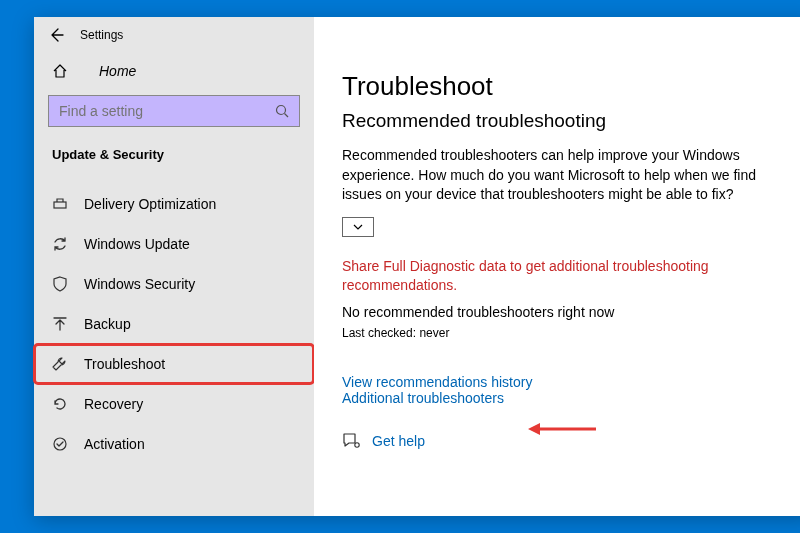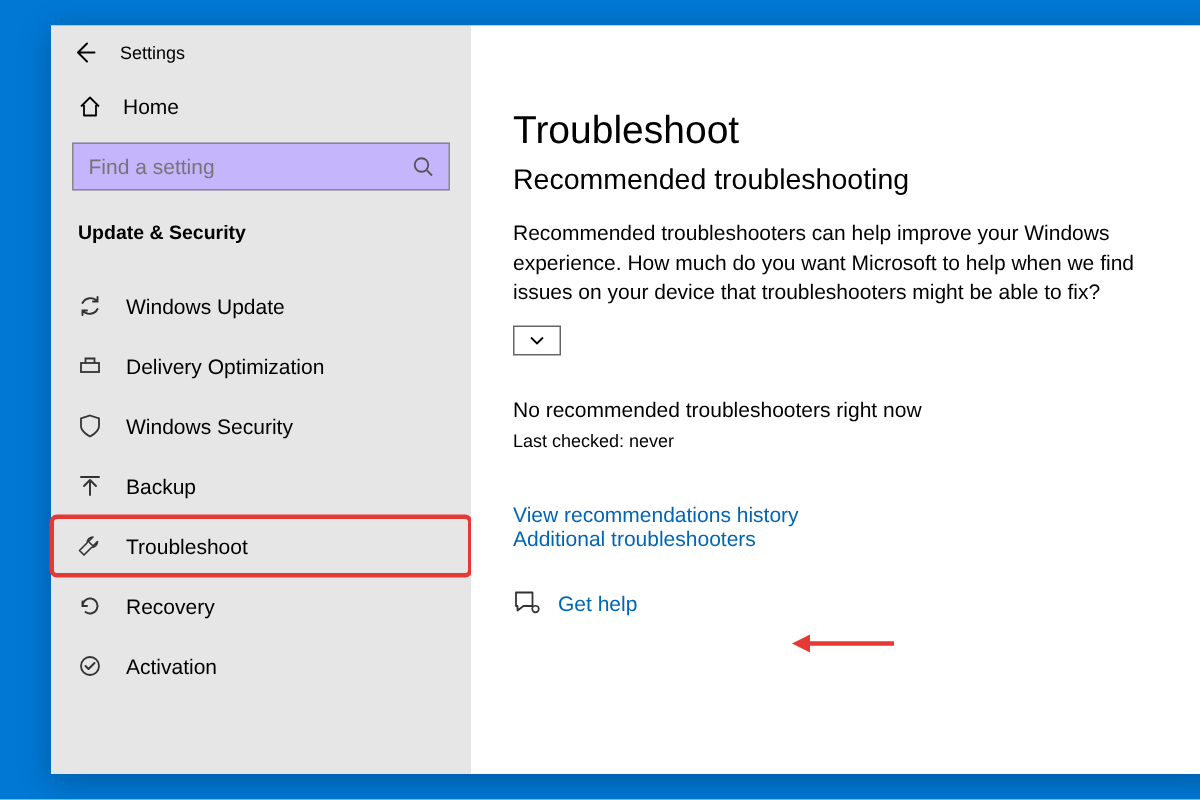--- a/index.html
+++ b/index.html
@@ -43,23 +43,24 @@
       display: flex;
     }
     .cap-btn {
       width: 46px;
       display: flex; align-items: center; justify-content: center;
       font-size: 12px;
       cursor: pointer;
     }
     .home-row {
       display: flex; align-items: center;
-      gap: 14px;
+      gap: 31px;
       padding: 10px 18px;
       cursor: pointer;
+      font-style: italic;
     }
     .icon { width: 16px; height: 16px; display: inline-flex; align-items: center; justify-content: center; font-size: 14px; }
     .search-box {
       margin: 6px 14px 14px 14px;
       height: 32px;
       border: 1px solid #888;
       background: #c4b5fd;
       display: flex; align-items: center;
       padding: 0 10px;
     }
@@ -189,33 +190,33 @@
           </svg>
       </span>
     </div>
 
     <div class="section-label">Update &amp; Security</div>
 
     <div class="nav-list">
       <div class="nav-item">
         <span class="nicon">
           <svg width="16" height="16" viewBox="0 0 16 16">
-              <path d="M13 5 A6 6 0 0 0 3 6 M3 11 A6 6 0 0 0 13 10 M13 2 V5 H10 M3 14 V11 H6" stroke="#333" stroke-width="1.3" fill="none" stroke-linecap="round"></path>
-            </svg>
-        </span>
-        <span>Windows Update</span>
-      </div>
-      <div class="nav-item">
-        <span class="nicon">
-          <svg width="16" height="16" viewBox="0 0 16 16">
               <rect x="2" y="6" width="12" height="6" stroke="#333" stroke-width="1.2" fill="none"></rect>
               <path d="M5 6 V3 H11 V6" stroke="#333" stroke-width="1.2" fill="none"></path>
             </svg>
         </span>
         <span>Delivery Optimization</span>
+      </div>
+      <div class="nav-item">
+        <span class="nicon">
+          <svg width="16" height="16" viewBox="0 0 16 16">
+              <path d="M13 5 A6 6 0 0 0 3 6 M3 11 A6 6 0 0 0 13 10 M13 2 V5 H10 M3 14 V11 H6" stroke="#333" stroke-width="1.3" fill="none" stroke-linecap="round"></path>
+            </svg>
+        </span>
+        <span>Windows Update</span>
       </div>
       <div class="nav-item">
         <span class="nicon">
           <svg width="16" height="16" viewBox="0 0 16 16">
               <path d="M8 1 L14 3 V8 C14 12 8 15 8 15 C8 15 2 12 2 8 V3 Z" stroke="#333" stroke-width="1.2" fill="none"></path>
             </svg>
         </span>
         <span>Windows Security</span>
       </div>
       <div class="nav-item">
@@ -259,20 +260,21 @@
     <h1 class="page-title">Troubleshoot</h1>
     <h2 class="page-subtitle">Recommended troubleshooting</h2>
     <p class="description">Recommended troubleshooters can help improve your Windows experience. How much do you want Microsoft to help when we find issues on your device that troubleshooters might be able to fix?</p>
     <div class="dropdown">
       <span class="chev">
         <svg width="10" height="6" viewBox="0 0 10 6">
             <path d="M1 1 L5 5 L9 1" stroke="#000" stroke-width="1.2" fill="none"></path>
           </svg>
       </span>
     </div>
+    <p class="warn">Share Full Diagnostic data to get additional troubleshooting recommendations.</p>
     <p class="statusline">No recommended troubleshooters right now</p>
     <p class="lastcheck">Last checked: never</p>
     <div class="link link1">View recommendations history</div><br>
     <div class="link link2">Additional troubleshooters</div>
     <div class="help-row">
       <span class="hicon">
         <svg width="18" height="18" viewBox="0 0 18 18">
             <path d="M2 2 H13 V11 H7 L3 14 V11 H2 Z" stroke="#333" stroke-width="1.2" fill="none" stroke-linejoin="round"></path>
             <circle cx="15" cy="13" r="2.2" stroke="#333" stroke-width="1.1" fill="none"></circle>
           </svg>

